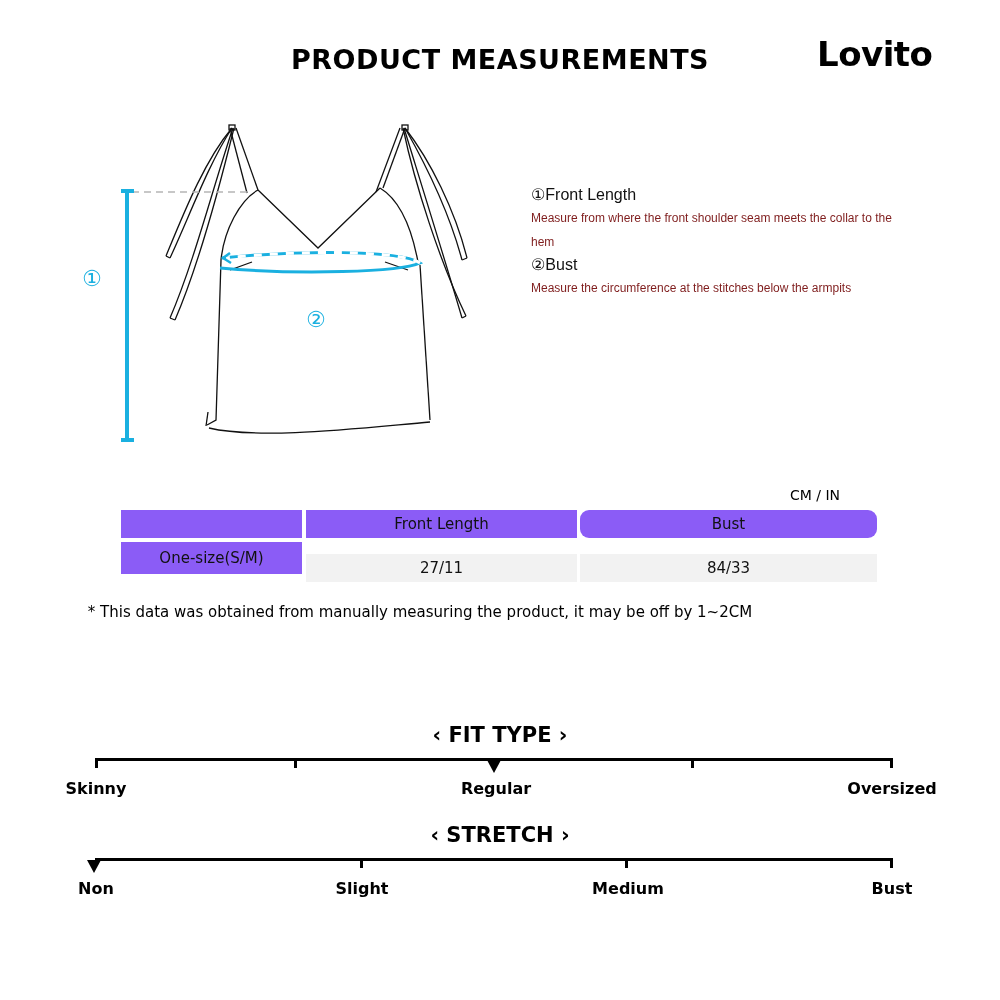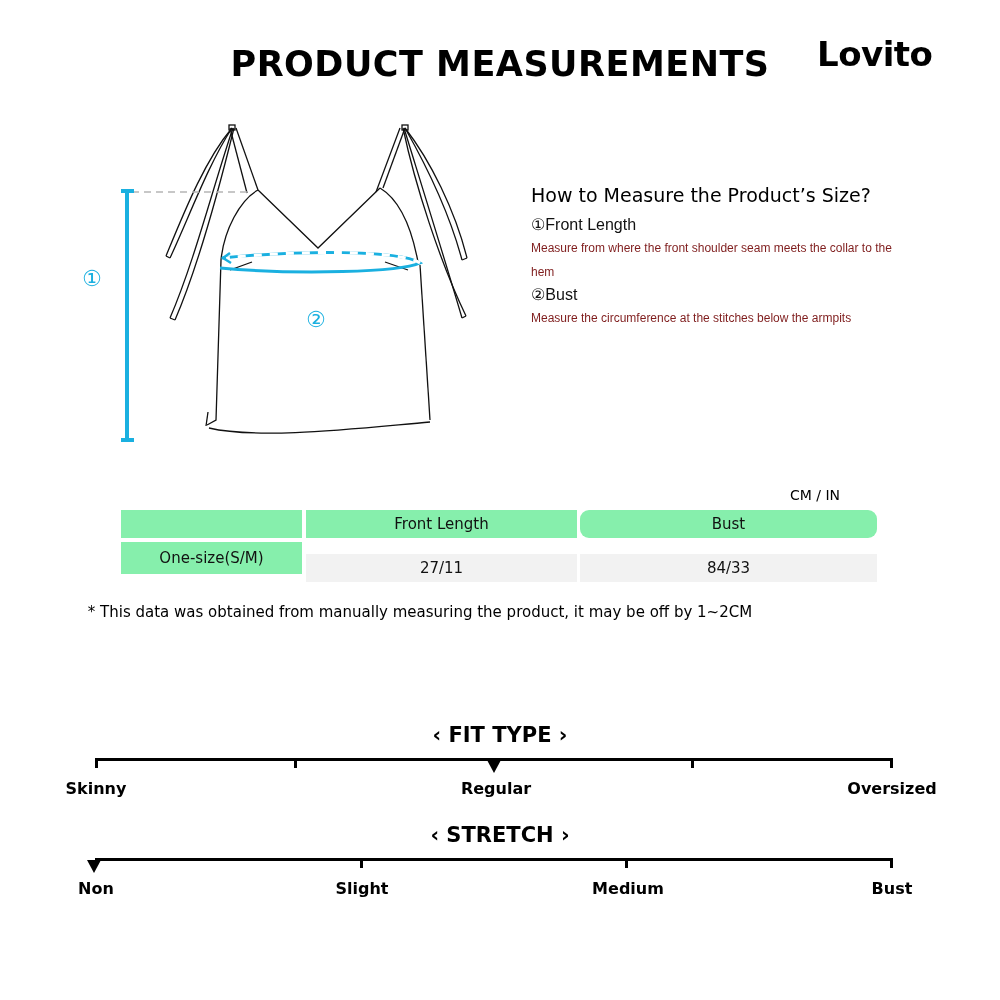--- a/index.html
+++ b/index.html
@@ -1,38 +1,38 @@
 <!DOCTYPE html>
 <html><head>
 <meta charset="utf-8">
 <style>
   html, body { margin: 0; padding: 0; background: #ffffff; }
   body { width: 1000px; height: 1000px; position: relative; overflow: hidden;
          font-family: "Liberation Sans", sans-serif; color: #000; }
   .abs { position: absolute; }
 
   .title { left: 0; width: 1000px; top: 44px; text-align: center;
-           font-family: "DejaVu Sans", sans-serif; font-weight: bold; font-size: 35px;
+           font-family: "DejaVu Sans", sans-serif; font-weight: bold; font-size: 27px;
            letter-spacing: 0.5px; }
   .logo { left: 817px; top: 34px; font-family: "DejaVu Sans", sans-serif; font-weight: bold;
           font-size: 34px; letter-spacing: -0.5px; }
 
   .diagram { left: 0; top: 100px; width: 500px; height: 360px; }
 
   .howto { left: 531px; top: 184px; width: 420px; }
   .howto-title { font-family: "DejaVu Sans", sans-serif; font-size: 19px; margin-bottom: 8px; }
   .item-title { font-size: 16px; color: #111; line-height: 22px; }
   .item-desc { font-size: 12px; color: #7f1d1d; line-height: 24px; }
 
   .unit { left: 790px; top: 487px; width: 84px; text-align: left; font-family: "DejaVu Sans", sans-serif;
           font-size: 14px; }
   .tbl { left: 121px; top: 510px; }
   .cell { position: absolute; display: flex; align-items: center; justify-content: center;
           font-family: "DejaVu Sans", sans-serif; font-size: 15px; color: #111; }
-  .hdr { background: #86efac; }
+  .hdr { background: #8b5cf6; }
   .body-cell { background: #f2f2f2; margin-top: 12px; }
 
   .note { left: 0; width: 840px; top: 603px; text-align: center;
           font-family: "DejaVu Sans", sans-serif; font-size: 15px; }
 
   .scale-title { left: 0; width: 1000px; text-align: center; font-family: "DejaVu Sans", sans-serif;
                  font-weight: bold; font-size: 21px; }
   .scale-line { height: 3px; background: #000; }
   .tick { width: 3px; height: 10px; background: #000; }
   .pointer { width: 0; height: 0; border-left: 7px solid transparent; border-right: 7px solid transparent;
@@ -93,21 +93,20 @@
 
     <path d="M222 258 C 300 250, 400 250, 420 263 C 400 272, 300 275, 220 268" fill="none" stroke="#1ab0e0" stroke-width="3"></path>
     <path d="M226 258 C 300 250, 400 250, 420 263" fill="none" stroke="#ffffff" stroke-width="3" stroke-dasharray="8,8" stroke-dashoffset="4"></path>
     <path d="M230 253 L 223 258 L 231 263" fill="none" stroke="#1ab0e0" stroke-width="2.5"></path>
   </svg>
   <div class="abs" style="left:82px;top:166px;color:#1ab0e0;font-size:22px;font-family:'DejaVu Sans',sans-serif;">①</div>
   <div class="abs" style="left:306px;top:207px;color:#1ab0e0;font-size:22px;font-family:'DejaVu Sans',sans-serif;">②</div>
 </div>
 
 <div class="abs howto">
-  <div class="howto-title">How to Measure the Product’s Size?</div>
   <div class="item-title">①Front Length</div>
   <div class="item-desc" style="width:380px">Measure from where the front shoulder seam meets the collar to the hem</div>
   <div class="item-title">②Bust</div>
   <div class="item-desc" style="width:380px">Measure the circumference at the stitches below the armpits</div>
 </div>
 
 <div class="abs unit">CM / IN</div>
 <div class="abs tbl">
   <div class="cell hdr" style="left:0;top:0;width:181px;height:28px;"></div>
   <div class="cell hdr" style="left:185px;top:0;width:271px;height:28px;">Front Length</div>

